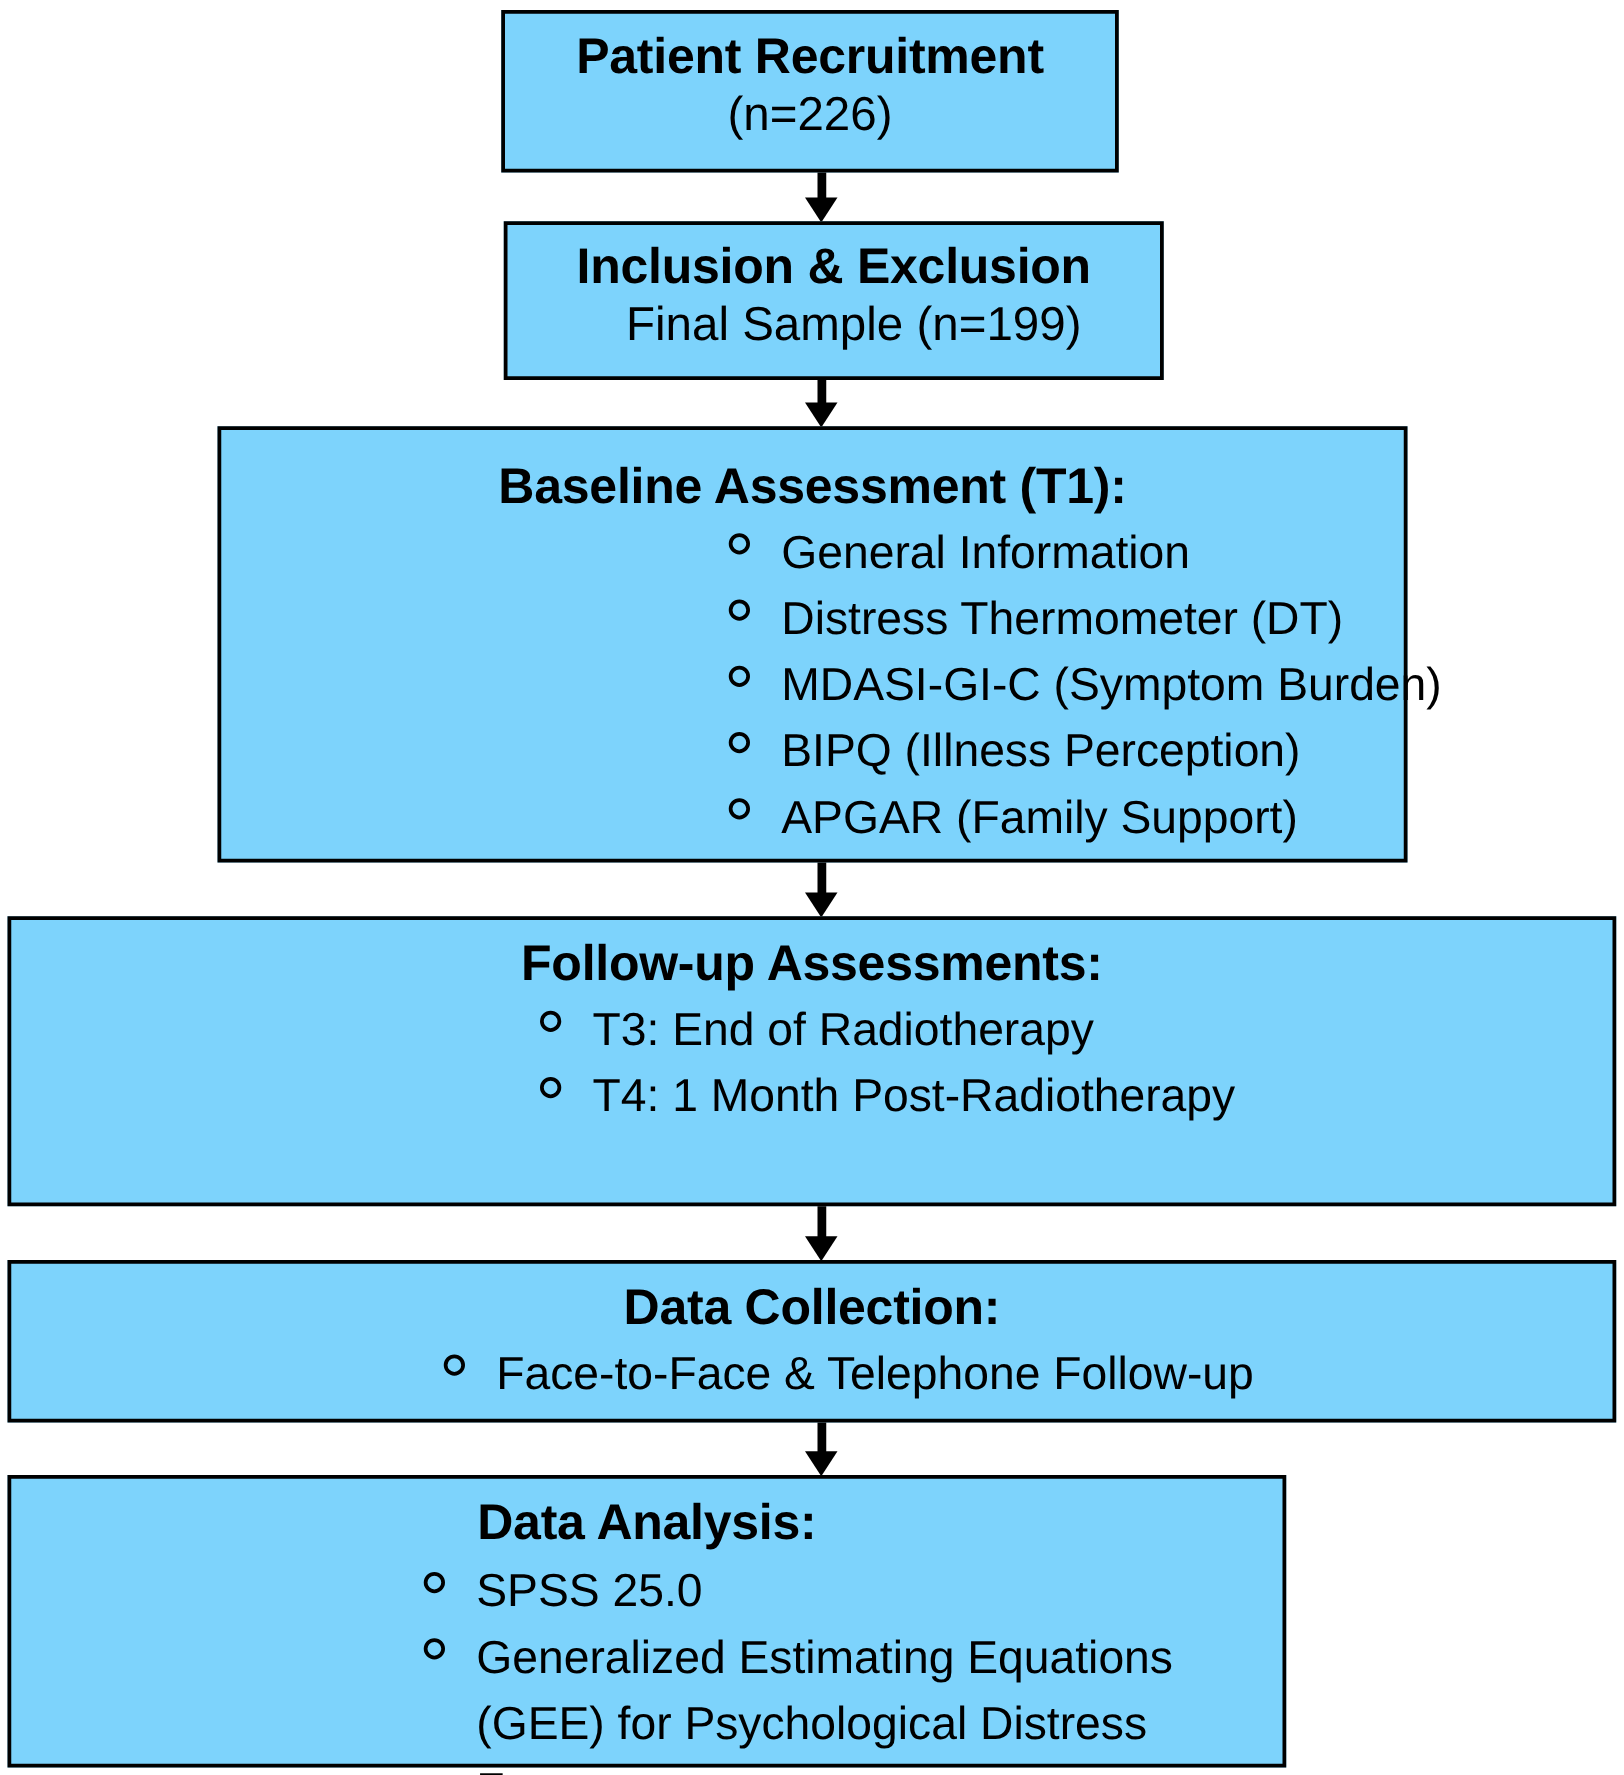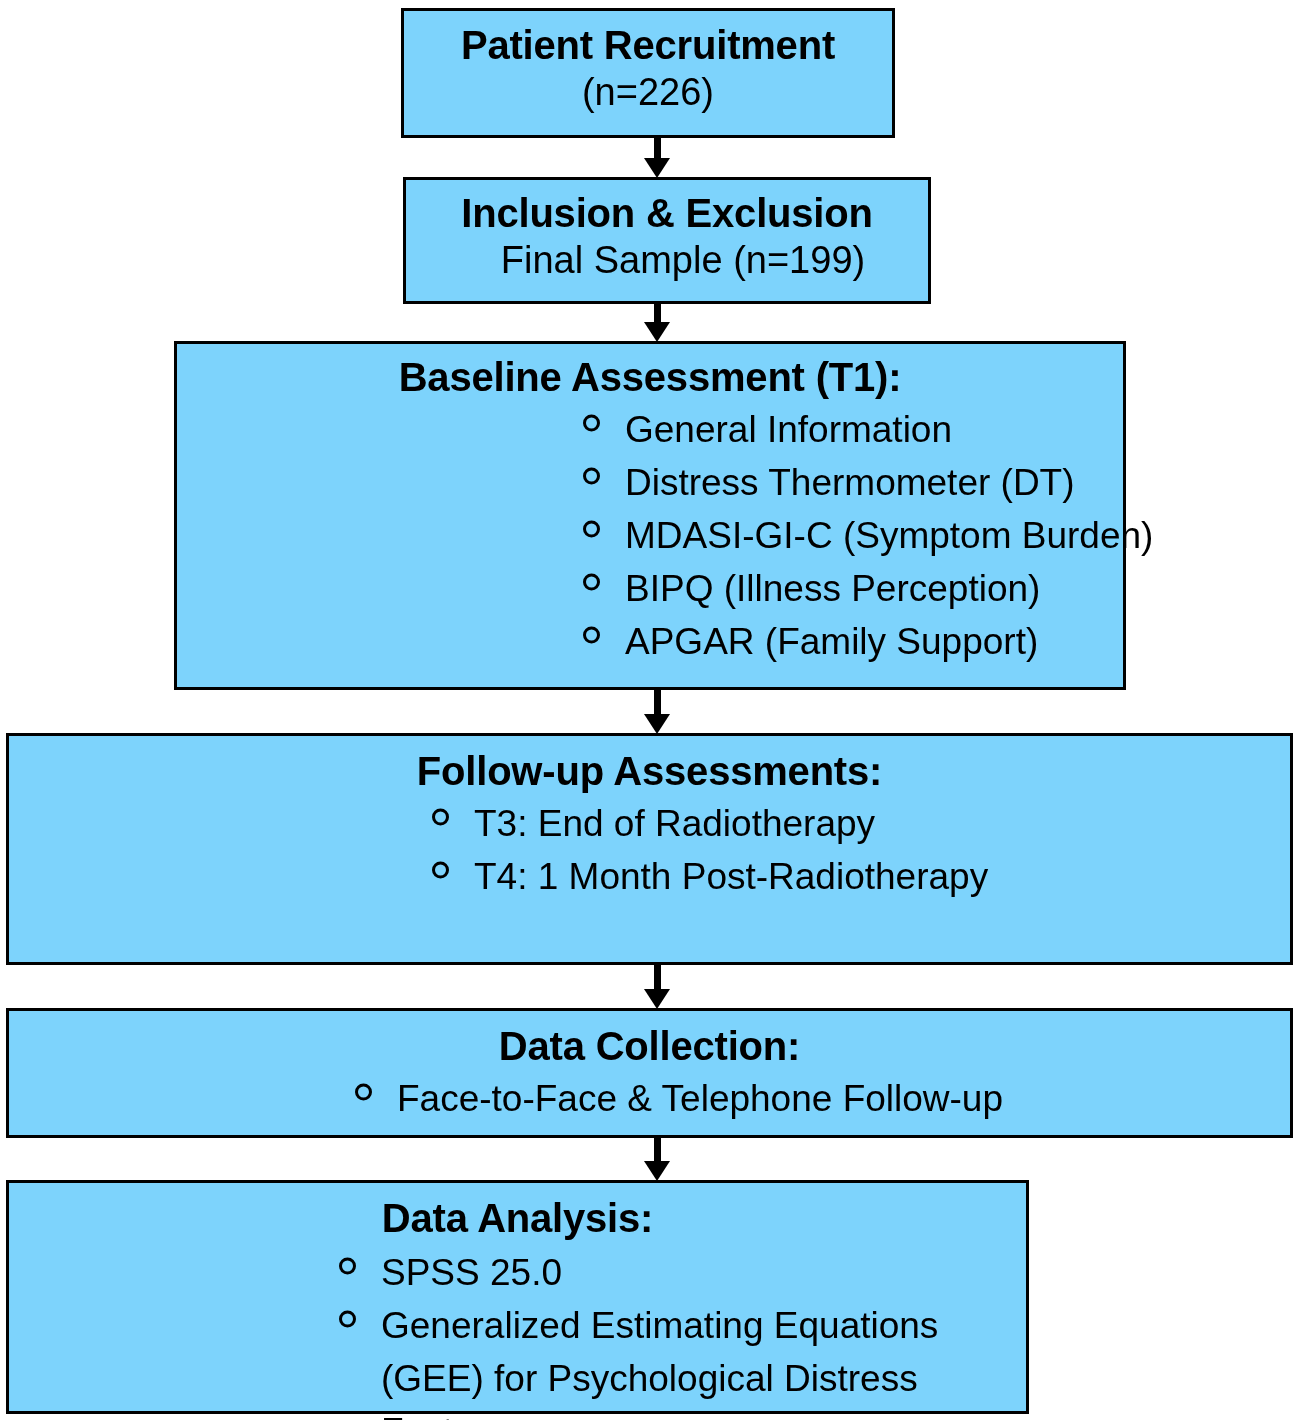--- a/index.html
+++ b/index.html
@@ -64,21 +64,21 @@
   }
   #box-inclusion .node-title { font-size: 40px; }
   #box-inclusion .node-sub  { font-size: 38px; margin-top: 6px; padding-left: 32px; }
 
   
   #box-baseline {
     left: 174px;
     top: 341px;
     width: 952px;
     height: 349px;
-    padding-top: 12px;
+    padding-top: 24px;
   }
   #box-baseline .node-title { font-size: 40px; }
 
   
   #box-followup {
     left: 6px;
     top: 733px;
     width: 1287px;
     height: 232px;
     padding-top: 14px;

